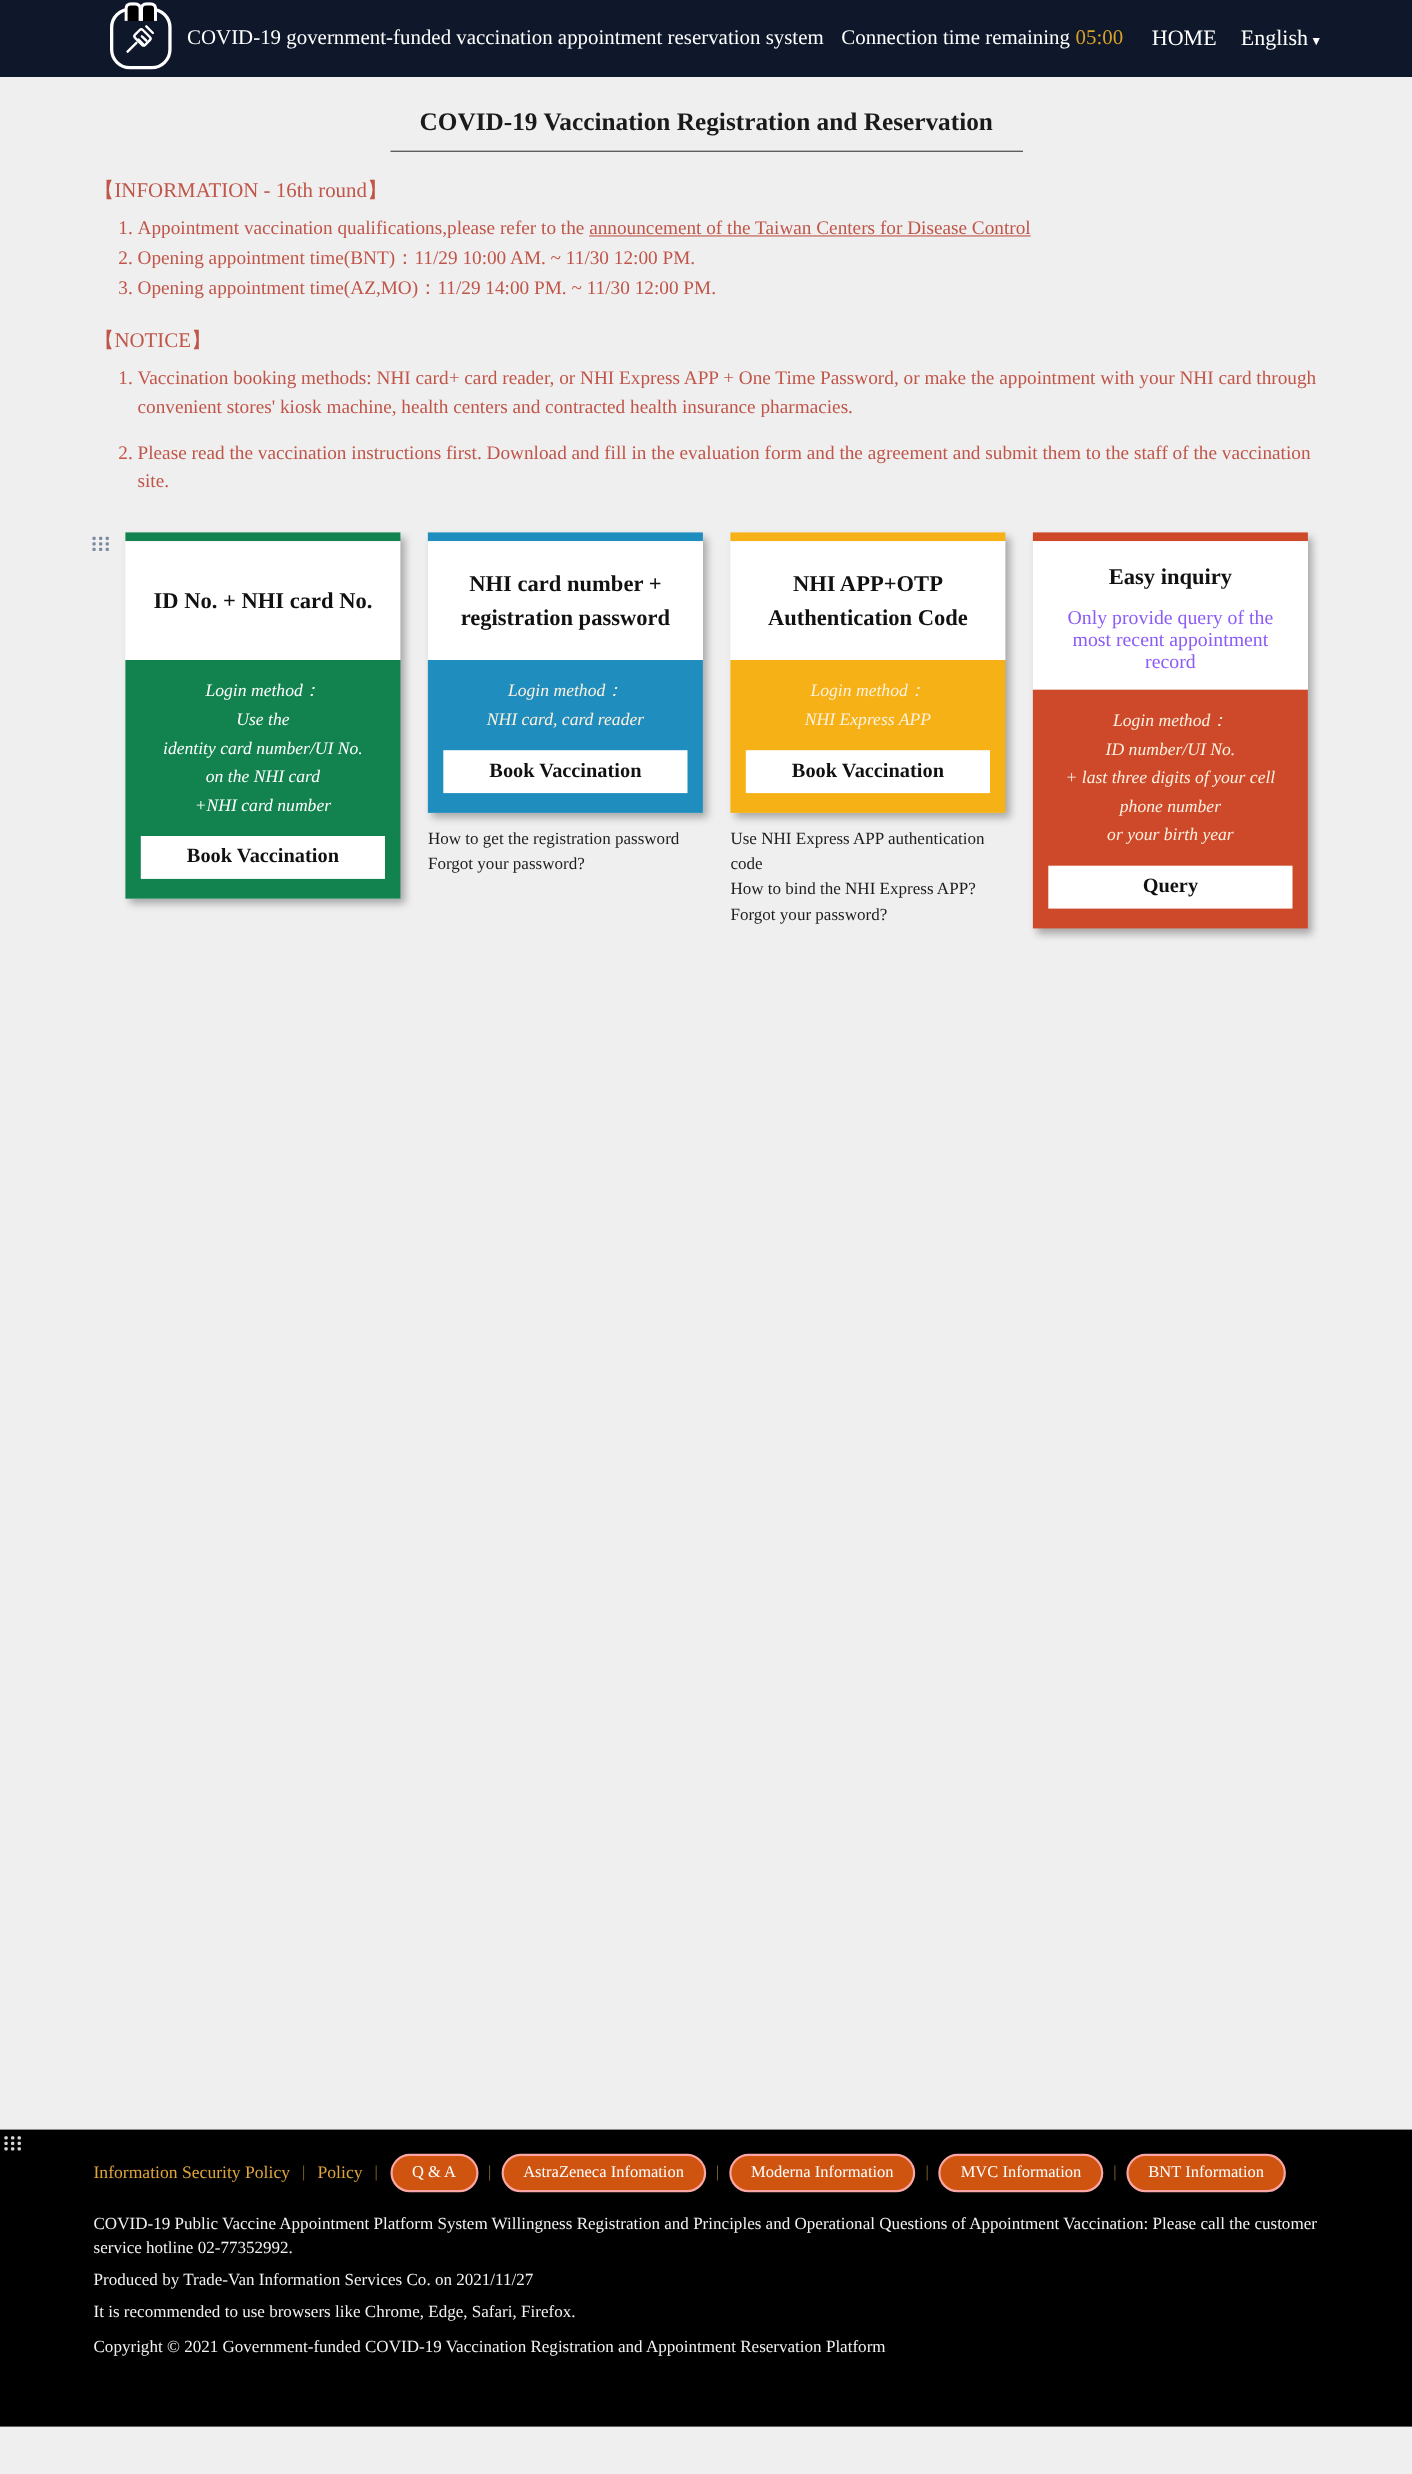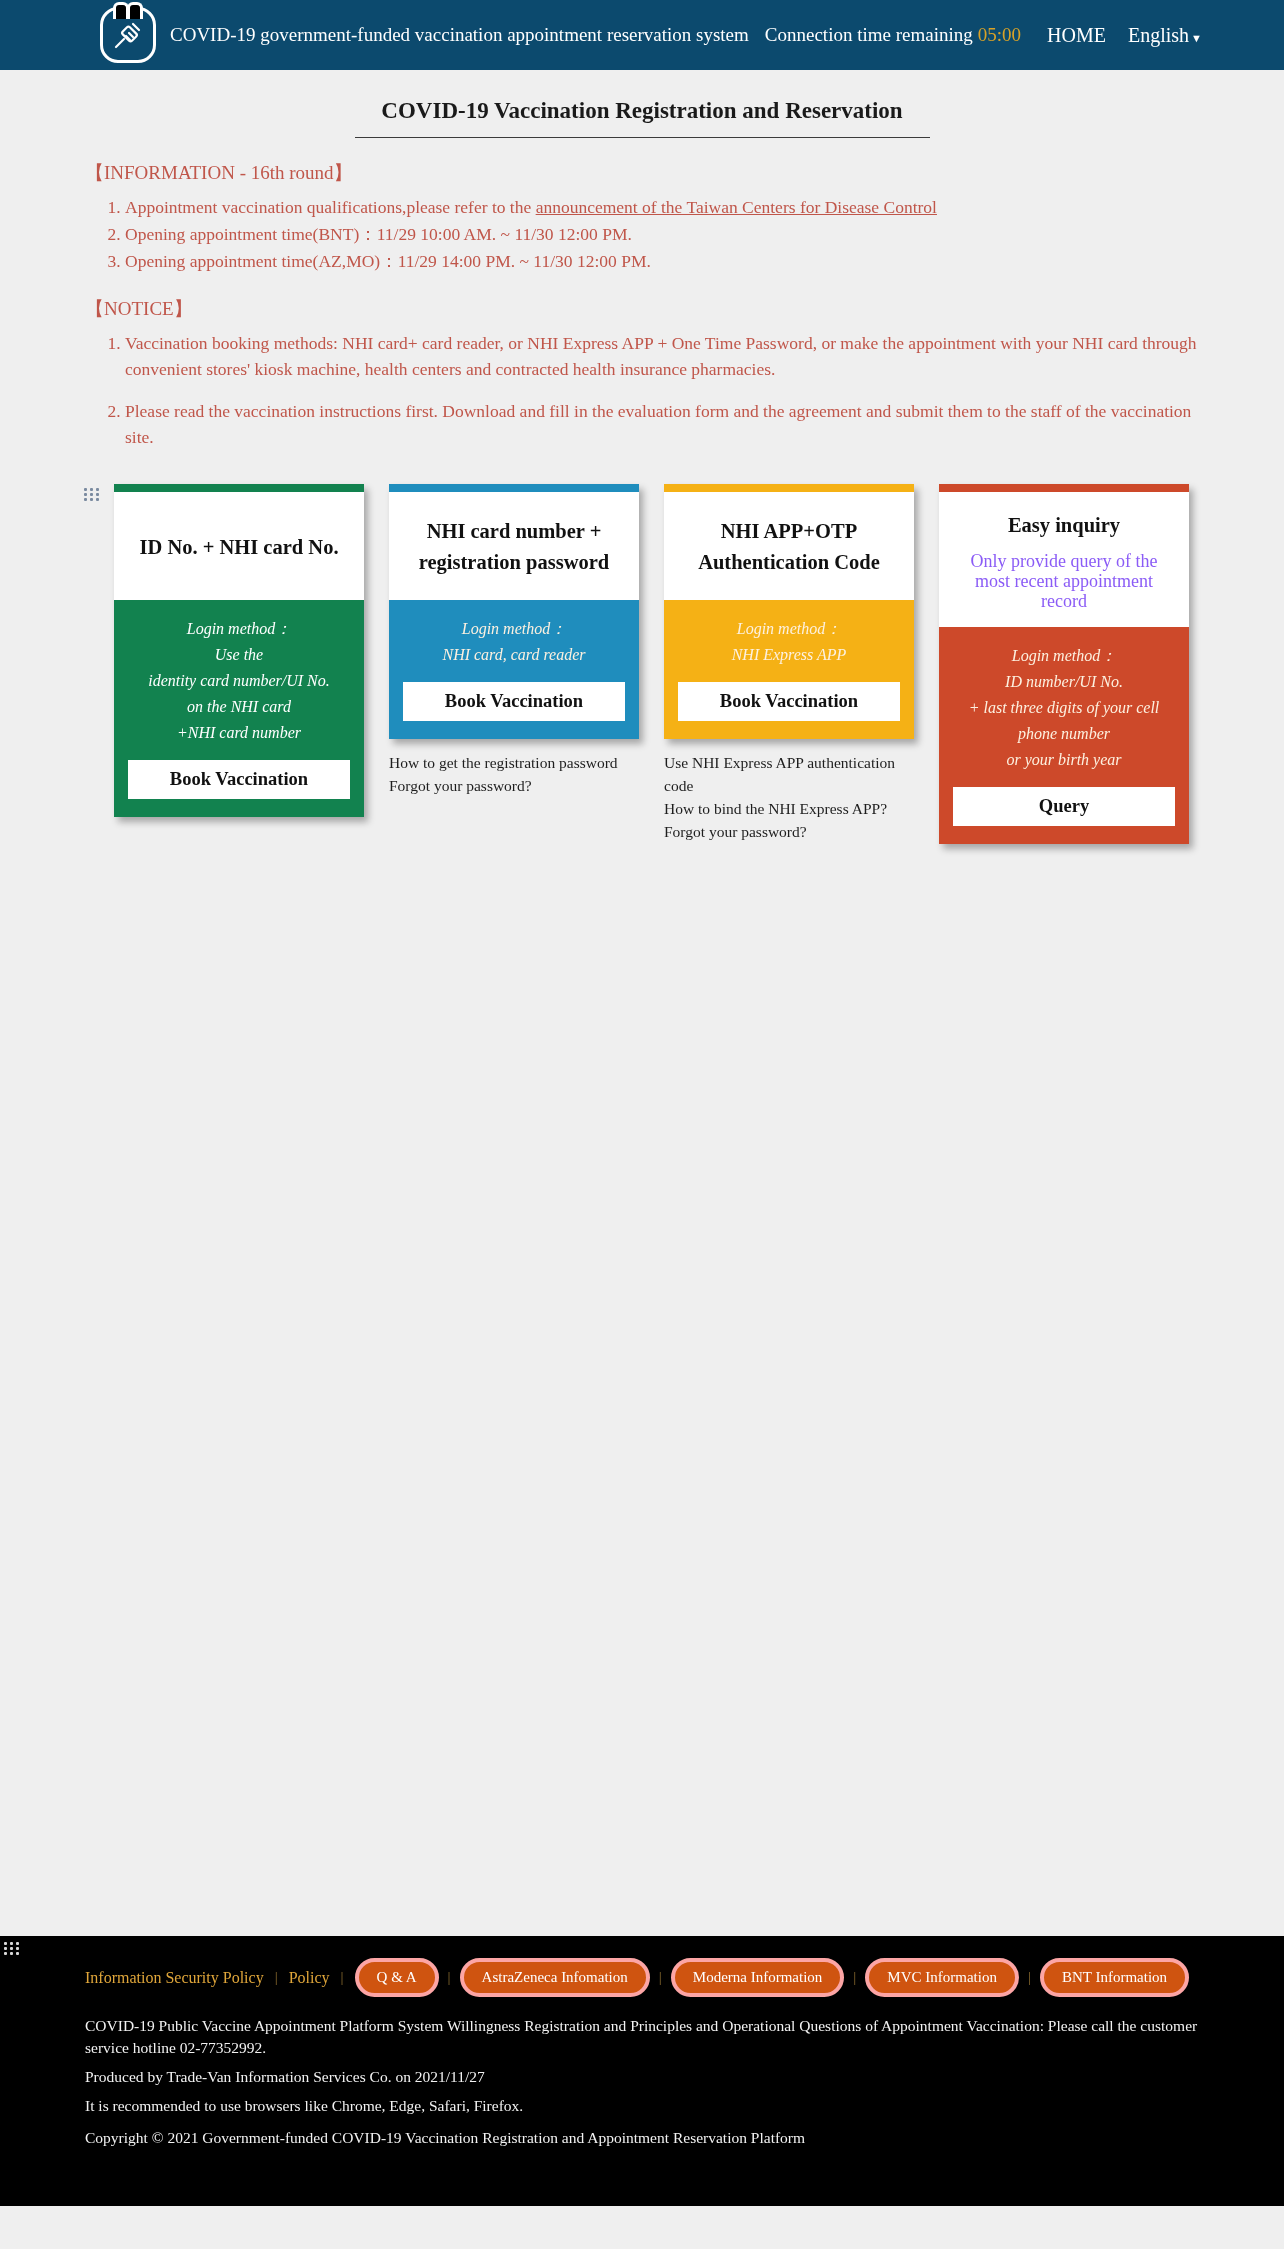--- a/index.html
+++ b/index.html
@@ -9,21 +9,21 @@
     min-height: 2249px;
     background: #efefef;
     font-family: "Liberation Serif", "DejaVu Serif", serif;
     color: #222;
     position: relative;
   }
 
   
   .topbar {
     height: 70px;
-    background: #0c4a6e;
+    background: #0f172a;
     display: flex;
     align-items: center;
     padding: 0 0 0 100px;
     position: relative;
   }
   .logo-box {
     width: 56px; height: 56px;
     border: 3px solid #ffffff;
     border-radius: 18px;
     position: relative;
@@ -223,21 +223,21 @@
     white-space: nowrap;
   }
   .fsep {
     color: #8a6b2e;
     margin: 0 11px;
     font-size: 15px;
   }
   .pill {
     background: #cf5410;
     color: #fff;
-    border: 4px solid #fca5a5;
+    border: 2px solid #fca5a5;
     border-radius: 22px;
     padding: 7px 18px;
     font-size: 15px;
     text-decoration: none;
     white-space: nowrap;
     display:inline-block;
   }
   .pill + .fsep { margin: 0 9px; }
   .footer-text {
     padding: 18px 85px 0 85px;

